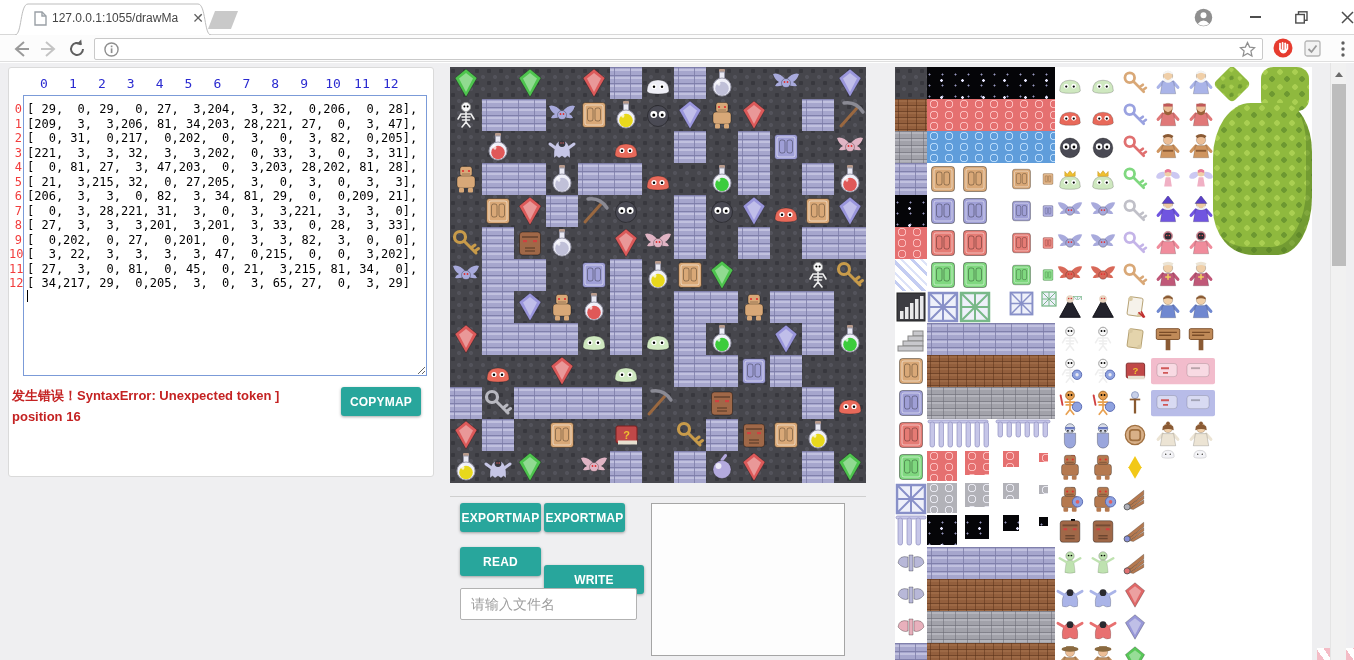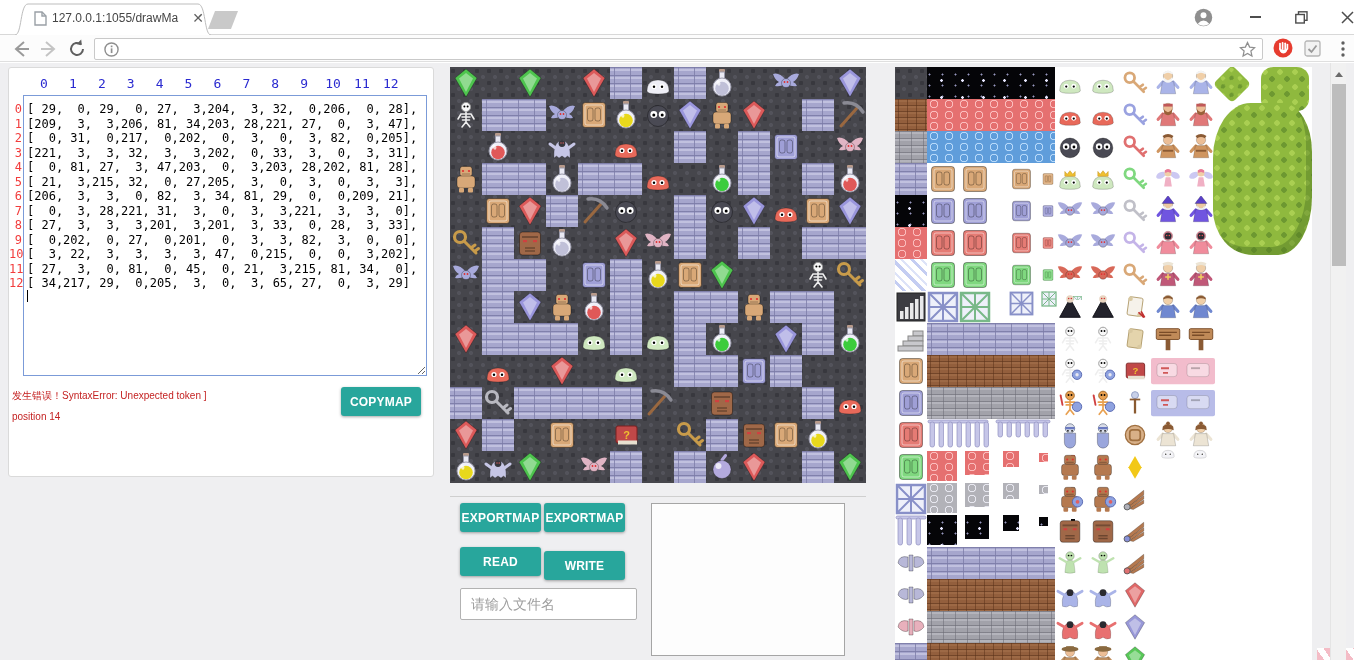--- a/index.html
+++ b/index.html
@@ -21,21 +21,21 @@
 
   
   .page{position:absolute;left:0;top:63px;width:1354px;height:597px;background:#efeff1}
 
   .card{position:absolute;left:8px;top:4px;width:426px;height:410px;background:#fff;border:1px solid #dadada;border-radius:3px}
   .colhead{position:absolute;top:8px;height:15px;font:13px "DejaVu Sans Mono",monospace;color:#2a2ad0;transform:translateX(-50%)}
   .rowhead{position:absolute;left:0;width:13px;text-align:right;font:12px/14.5px "DejaVu Sans Mono",monospace;color:#f23c3c}
   #matrix-ta{position:absolute;left:14px;top:27px;width:404px;height:281px;border:1px solid #7b9bd8;background:#fff;
     font:12px/14.5px "DejaVu Sans Mono",monospace;color:#000;padding:6px 3px 3px 3px;white-space:pre;overflow:hidden;outline:none}
   .caret{position:absolute;left:18px;top:222px;width:1px;height:12px;background:#000}
-  .errmsg{position:absolute;left:3px;top:317px;width:332px;font-size:10px;font-weight:normal;color:#c42222;line-height:21px}
+  .errmsg{position:absolute;left:3px;top:317px;width:332px;font-size:13px;font-weight:bold;color:#c42222;line-height:21px}
   .btn{position:absolute;border:none;border-radius:3px;color:#fff;font-weight:bold;font-size:12px;letter-spacing:.2px;
     box-shadow:0 1px 3px rgba(0,0,0,.35);cursor:pointer;font-family:inherit}
 
   #map{position:absolute;left:450px;top:4px;width:416px;height:416px}
   .mtile,.tcell{position:absolute;overflow:hidden}
   .divider{position:absolute;left:450px;top:433px;width:416px;border-top:1px solid #cfcfcf}
   #filename{position:absolute;left:460px;top:525px;width:177px;height:32px;border:1px solid #b2b2b2;border-radius:2px;
     padding:0 10px;font-size:14px;font-family:inherit;color:#333}
   #filename::placeholder{color:#9e9e9e}
   .outbox{position:absolute;left:651px;top:440px;width:194px;height:153px;background:#fdfdfd;border:1px solid #a5a5a5}
@@ -206,21 +206,21 @@
 [  0,  3, 28,221, 31,  3,  0,  3,  3,221,  3,  3,  0],
 [ 27,  3,  3,  3,201,  3,201,  3, 33,  0, 28,  3, 33],
 [  0,202,  0, 27,  0,201,  0,  3,  3, 82,  3,  0,  0],
 [  3, 22,  3,  3,  3,  3, 47,  0,215,  0,  0,  3,202],
 [ 27,  3,  0, 81,  0, 45,  0, 21,  3,215, 81, 34,  0],
 [ 34,217, 29,  0,205,  3,  0,  3, 65, 27,  0,  3, 29]
 </textarea>
     <div class="caret"></div>
     <div class="errmsg">
       <div>发生错误！SyntaxError: Unexpected token ]</div>
-      <div>position 14</div>
+      <div>position 16</div>
     </div>
     <button class="btn" style="left:332px;top:319px;width:80px;height:29px;background:#28a69c">COPYMAP</button>
   </div>
 
   <div id="map" class="t-floor">
       <div class="mtile" style="left: 0px; top: 0px; width: 32px; height: 32px;"><svg width="32" height="32" viewBox="0 0 32 32">
           <polygon points="16,2 27,11 16,30 5,11" fill="#4ec44e" stroke="rgba(0,0,0,.28)"></polygon>
           <polygon points="16,6 23,11.5 16,25 9,11.5" fill="rgba(255,255,255,.38)"></polygon>
         </svg></div>
       <div class="mtile" style="left: 64px; top: 0px; width: 32px; height: 32px;"><svg width="32" height="32" viewBox="0 0 32 32">
@@ -735,21 +735,21 @@
       <div class="mtile" style="left: 384px; top: 384px; width: 32px; height: 32px;"><svg width="32" height="32" viewBox="0 0 32 32">
           <polygon points="16,2 27,11 16,30 5,11" fill="#4ec44e" stroke="rgba(0,0,0,.28)"></polygon>
           <polygon points="16,6 23,11.5 16,25 9,11.5" fill="rgba(255,255,255,.38)"></polygon>
         </svg></div>
     </div>
   <div class="divider"></div>
 
   <button class="btn" style="left:460px;top:440px;width:81px;height:29px;background:#28a69c">EXPORTMAP</button>
   <button class="btn" style="left:544px;top:440px;width:81px;height:29px;background:#28a69c">EXPORTMAP</button>
   <button class="btn" style="left:460px;top:484px;width:81px;height:29px;background:#28a69c">READ</button>
-  <button class="btn" style="left:544px;top:488px;width:81px;height:29px;background:#28a69c">WRITE</button>
+  <button class="btn" style="left:544px;top:502px;width:100px;height:29px;background:#28a69c">WRITE</button>
   <input id="filename" placeholder="请输入文件名" style="">
   <div class="outbox"></div>
 
   <div id="tileset">
       <div class="tcell t-floor" style="left: 0px; top: 0px; width: 32px; height: 32px;"></div>
       <div class="tcell t-dirt" style="left: 0px; top: 32px; width: 32px; height: 32px;"></div>
       <div class="tcell t-graystone" style="left: 0px; top: 64px; width: 32px; height: 32px;"></div>
       <div class="tcell t-wall" style="left: 0px; top: 96px; width: 32px; height: 32px;"></div>
       <div class="tcell t-stars" style="left: 0px; top: 128px; width: 32px; height: 32px;"></div>
       <div class="tcell t-red" style="left: 0px; top: 160px; width: 32px; height: 32px;"></div>

